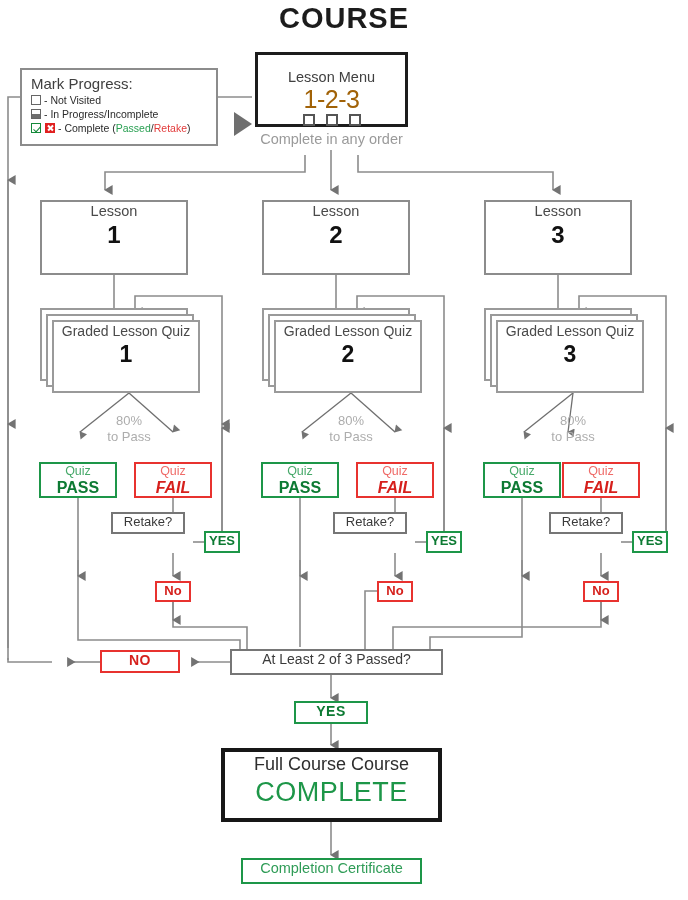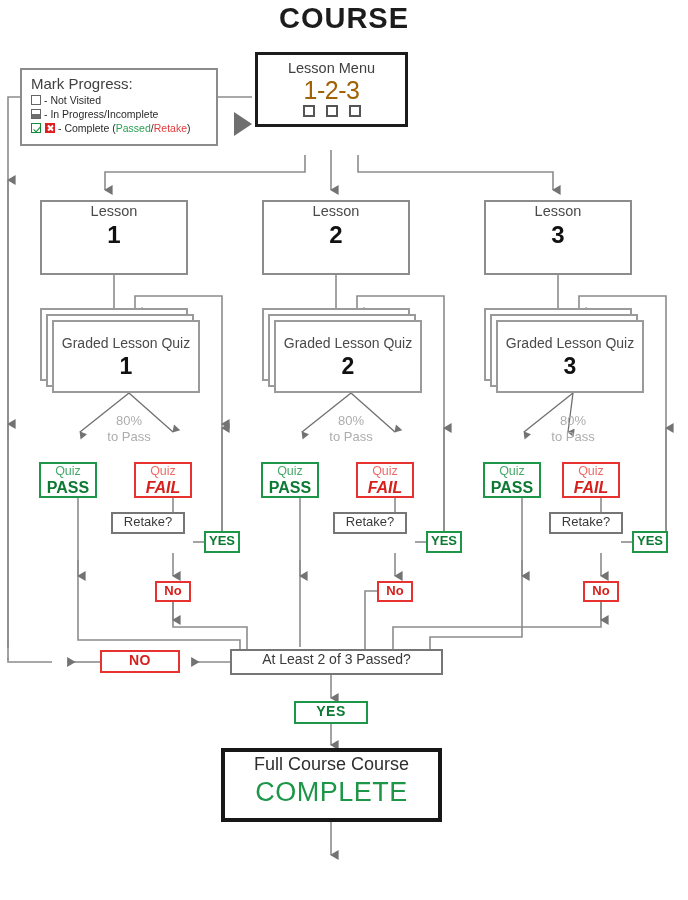--- a/index.html
+++ b/index.html
@@ -24,46 +24,46 @@
   .cb.half{background:linear-gradient(to bottom,#fff 0 50%,#6e6e6e 50% 100%);}
   .cb.chk{border-color:#158a3a;position:relative;}
   .cb.chk:after{content:"";position:absolute;left:2.5px;top:0.5px;width:3px;height:6px;
       border:solid #158a3a;border-width:0 1.8px 1.8px 0;transform:rotate(42deg);}
   .cb.x{border-color:#e02020;background:#e02020;position:relative;margin-left:1px;margin-right:3px;}
   .cb.x:before,.cb.x:after{content:"";position:absolute;left:1px;top:3.3px;width:7px;height:1.8px;background:#fff;}
   .cb.x:before{transform:rotate(45deg);} .cb.x:after{transform:rotate(-45deg);}
   .lg-pass{color:#2aa053;} .lg-ret{color:#e23b3b;}
 
   
-  .menu{left:255px;top:52px;width:153px;height:75px;border:3px solid #1c1c1c;justify-content:flex-start;padding-top:5px;}
+  .menu{left:255px;top:52px;width:153px;height:75px;border:3px solid #1c1c1c;justify-content:flex-start;padding-top:14px;}
   .menu-t{font-size:14.5px;color:#404040;line-height:17px;}
   .menu-n{font-size:25px;font-weight:normal;color:#a16207;line-height:26px;letter-spacing:-0.5px;}
   .menu-boxes{display:flex;gap:11px;margin-top:2px;}
   .menu-boxes i{width:12px;height:12px;box-sizing:border-box;border:2px solid #555;display:block;}
   .caption{position:absolute;left:240px;top:131px;width:183px;text-align:center;
            font-size:14.5px;color:#9a9a9a;}
 
   
   .lesson{width:148px;height:75px;border:2px solid #8c8c8c;top:200px;}
   .lesson .l1{font-size:14.5px;color:#4a4a4a;line-height:19px;}
   .lesson .l2{font-size:24px;font-weight:bold;color:#111;line-height:27px;}
 
   
   .stackwrap{position:absolute;width:160px;height:86px;}
   .stack-l{position:absolute;width:148px;height:73px;border:2px solid #9a9a9a;background:#fff;box-sizing:border-box;}
   .sl3{left:0;top:0;} .sl2{left:6px;top:6px;} .sl1{left:12px;top:12px;
-       display:flex;flex-direction:column;align-items:center;justify-content:center;}
+       display:flex;flex-direction:column;align-items:center;justify-content:flex-start;}
   .sl1 .q1{font-size:14px;color:#4a4a4a;line-height:19px;}
   .sl1 .q2{font-size:23px;font-weight:bold;color:#111;line-height:26px;}
 
   
   .pct{position:absolute;width:80px;text-align:center;font-size:13px;color:#adadad;line-height:16px;}
 
   
-  .pf{width:58px;height:36px;top:462px;}
+  .pf{width:78px;height:36px;top:462px;}
   .pf .t{font-size:12.5px;line-height:15px;}
   .pf .b{font-size:16px;font-weight:bold;line-height:18px;}
   .pass{border:2px solid #1d9648;} .pass .t{color:#47a96a;} .pass .b{color:#0d7a33;}
   .fail{border:2px solid #e8322f;} .fail .t{color:#ef6b68;} .fail .b{color:#d6201c;font-style:italic;}
 
   
   .retake{width:74px;height:22px;top:512px;border:2px solid #767676;}
   .retake span{font-size:13px;color:#3a3a3a;line-height:15px;}
   .yes-s{width:36px;height:22px;top:531px;border:2px solid #1d9648;}
   .yes-s span{font-size:13px;font-weight:bold;color:#0d7a33;line-height:15px;}
@@ -207,20 +207,21 @@
 
   <div class="node menu">
     <div class="menu-t">Lesson Menu</div>
     <div class="menu-n">1-2-3</div>
     <div class="menu-boxes">
       <i></i>
       <i></i>
       <i></i>
     </div>
   </div>
+  <div class="caption">Complete in any order</div>
 
   <div class="node lesson" style="left:40px">
     <div class="l1">Lesson</div>
     <div class="l2">1</div>
   </div>
   <div class="node lesson" style="left:262px">
     <div class="l1">Lesson</div>
     <div class="l2">2</div>
   </div>
   <div class="node lesson" style="left:484px">
@@ -326,14 +327,17 @@
   <div class="node no-big">
     <span>NO</span>
   </div>
   <div class="node yes-big">
     <span>YES</span>
   </div>
   <div class="node result">
     <div class="r1">Full Course Course</div>
     <div class="r2">COMPLETE</div>
   </div>
+  <div class="node cert">
+    <span>Completion Certificate</span>
+  </div>
 
 </div>
 
 </body></html>

